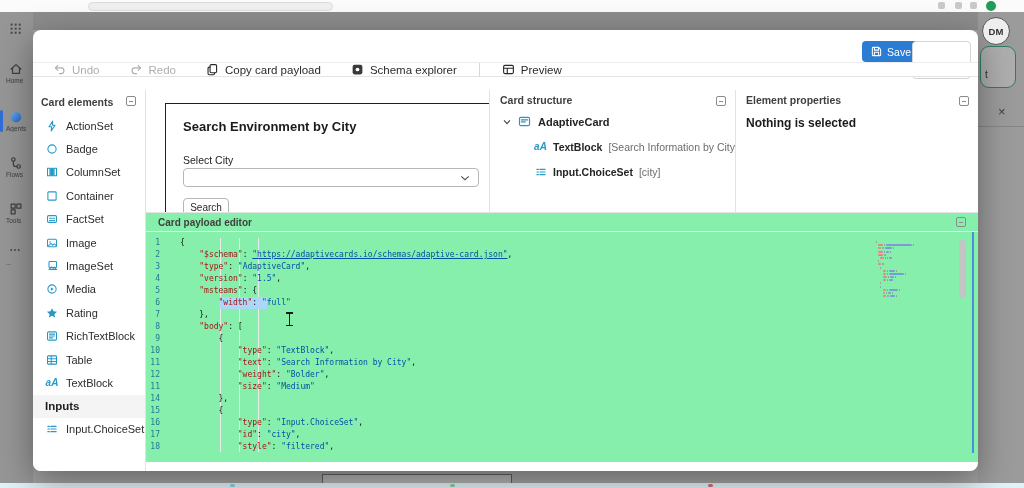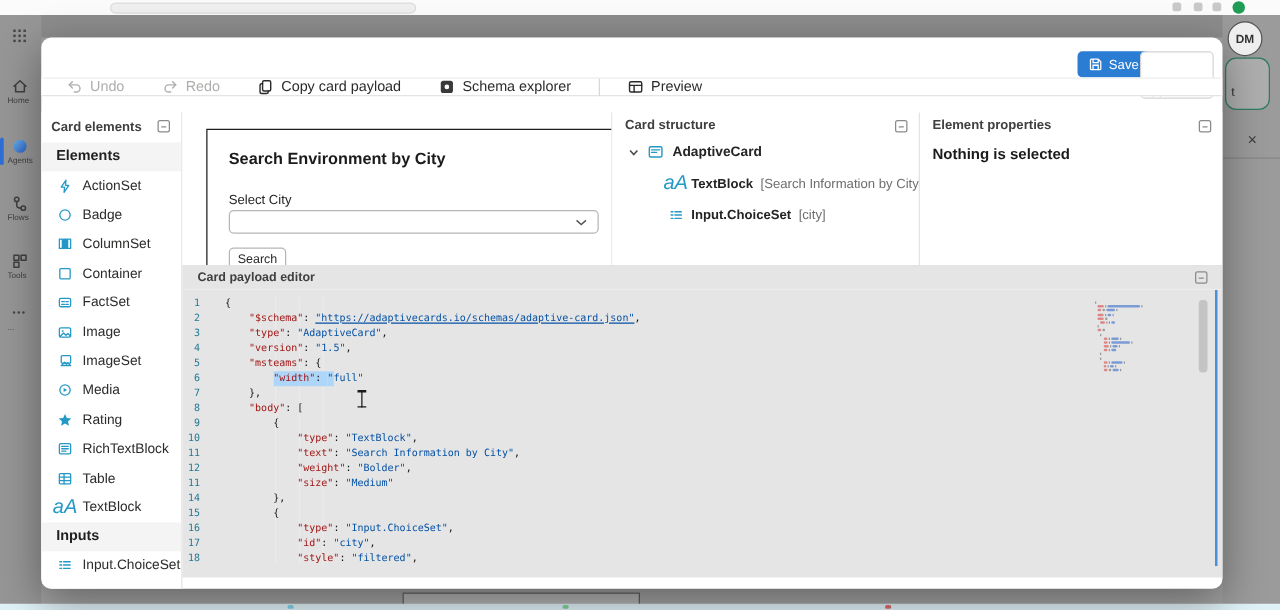--- a/index.html
+++ b/index.html
@@ -54,21 +54,21 @@
   .panel-header{position:absolute;left:0;top:0;right:0;height:21px;font-size:10.5px;font-weight:700;color:#3f3f3f;
                 line-height:21px;padding-left:10px;}
   .panel-header .collapse-box{position:absolute;right:9px;top:6px;}
 
   .sidebar{position:absolute;left:0;top:60px;width:113px;bottom:0;border-right:1px solid #e3e3e3;background:#fff;overflow:hidden;}
   .sidebar .panel-header{padding-left:8px;height:24px;line-height:24px;}
   .sb-list{position:absolute;left:0;top:24px;right:0;bottom:0;}
   .sb-section-header{height:23px;line-height:23px;background:#f4f4f4;font-size:11.5px;font-weight:700;color:#1f1f1f;padding-left:12px;}
   .sb-item{height:23.4px;display:flex;align-items:center;gap:7px;padding-left:12px;font-size:11px;color:#2d2c2b;}
   .sb-item .ic{width:14px;height:14px;flex:none;color:var(--icon-teal);display:flex;align-items:center;justify-content:center;}
-  .ic-aa{font-size:16px;font-weight:400;color:var(--icon-teal);font-style:italic;}
+  .ic-aa{font-size:10px;font-weight:700;color:var(--icon-teal);font-style:italic;}
 
   .preview-panel{position:absolute;left:113px;top:60px;width:344px;height:122px;background:#fff;border-right:1px solid #e3e3e3;overflow:hidden;}
   .card-box{position:absolute;left:19px;top:13px;width:345px;height:300px;border:1.5px solid #1f1f1f;background:#fff;}
   .card-heading{position:absolute;left:17px;top:15px;font-size:13px;font-weight:700;color:#1b1b1b;}
   .select-label{position:absolute;left:17px;top:50px;font-size:10.5px;color:#242424;}
   .dropdown{position:absolute;left:17px;top:64px;width:296px;height:19px;border:1px solid #b8b6b4;border-radius:4px;background:#fff;}
   .dropdown .chev{position:absolute;right:8px;top:5px;width:10px;height:8px;color:#555;}
   .search-btn{position:absolute;left:17px;top:94px;width:46px;height:18px;border:1px solid #b8b6b4;border-radius:4px;background:#fff;
               font-size:10px;color:#2b2b2b;font-family:inherit;}
 
@@ -80,21 +80,21 @@
   .tree-row{height:25px;display:flex;align-items:center;gap:6px;font-size:10.5px;white-space:nowrap;}
   .tree-row .ic{width:13px;height:13px;flex:none;color:var(--icon-teal);display:flex;align-items:center;justify-content:center;}
   .tree-row .t-label{font-weight:700;color:#242424;}
   .tree-row .t-anno{color:#6f6d6b;}
 
   .props-panel{position:absolute;left:703px;top:60px;width:242px;height:122px;background:#fff;overflow:hidden;}
   .props-heading{position:absolute;left:10px;top:26px;font-size:12px;font-weight:700;color:#1b1b1b;}
   .props-message{position:absolute;left:10px;top:52px;font-size:9.5px;color:#3c3c3c;white-space:nowrap;}
 
   
-  .editor-panel{position:absolute;left:113px;top:182px;right:0;height:250px;background:#e5e5e5;border-top:1px solid #e3e3e3;}
+  .editor-panel{position:absolute;left:113px;top:182px;right:0;height:250px;background:#86efac;border-top:1px solid #e3e3e3;}
   .editor-header{position:absolute;left:0;top:0;right:0;height:19px;border-bottom:1px solid #ececec;font-size:10px;font-weight:700;color:#3f3f3f;
                  line-height:19px;padding-left:12px;}
   .editor-header .collapse-box{position:absolute;right:12px;top:4px;}
   .code-area{position:absolute;left:0;top:19px;right:0;bottom:9px;overflow:hidden;font-family:"DejaVu Sans Mono",monospace;font-size:8px;}
   .code-lines{position:absolute;left:0;top:5px;right:0;}
   .code-line{height:12px;line-height:12px;display:flex;white-space:pre;}
   .code-line .ln{width:34px;text-align:right;padding-right:20px;color:var(--line-num);flex:none;}
   .c-k{color:var(--code-key);} .c-v{color:var(--code-value);} .c-p{color:#111;} .c-w{color:#111;}
   .c-l{color:var(--code-value);text-decoration:underline;}
   .tok-sel{background:var(--sel);}
@@ -277,21 +277,20 @@
           <span>Preview</span>
         </button>
       </div>
 
     <div class="sidebar">
       <div class="panel-header">
         <span>Card elements</span>
         <span class="collapse-box"></span>
       </div>
       <div class="sb-list" id="sb-list">
-          <div class="sb-section-header">Elements</div>
           <div class="sb-item">
             <span class="ic">
               <svg width="12" height="12" viewBox="0 0 16 16" fill="none" stroke="currentColor" stroke-width="1.4" stroke-linecap="round" stroke-linejoin="round">
                 <path d="M9 1.5L4 9h3.5L7 14.5 12 7H8.5z"></path>
               </svg>
             </span>
             <span>ActionSet</span>
           </div>
           <div class="sb-item">
             <span class="ic">

